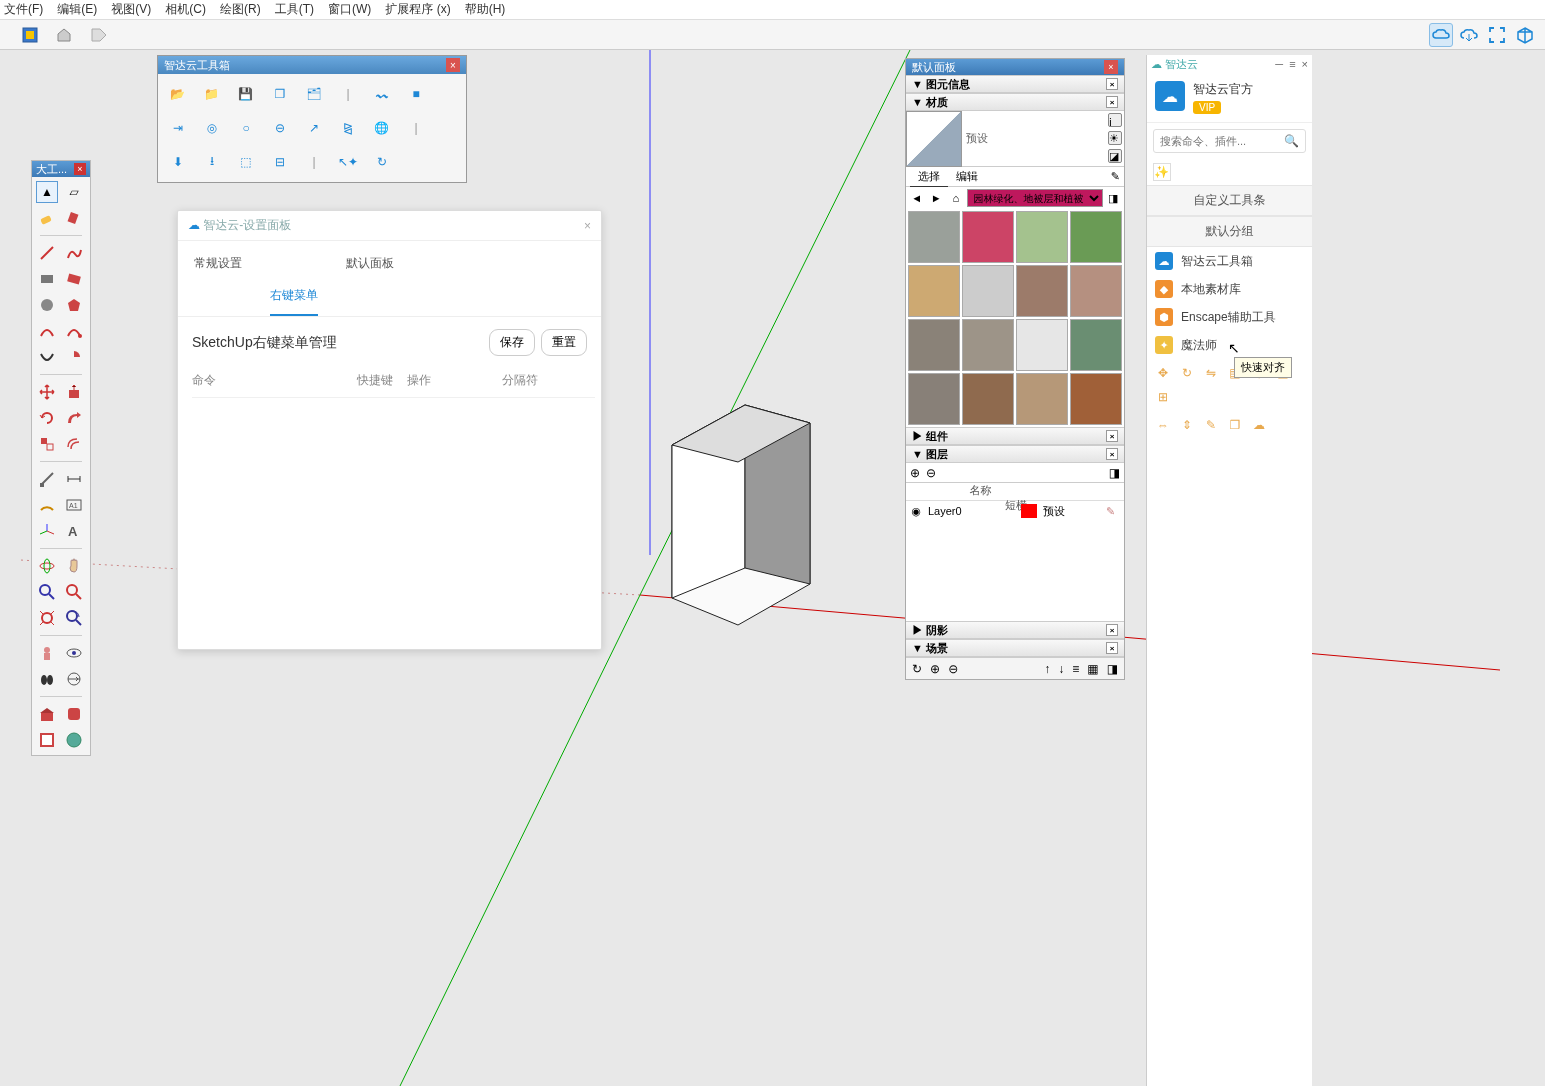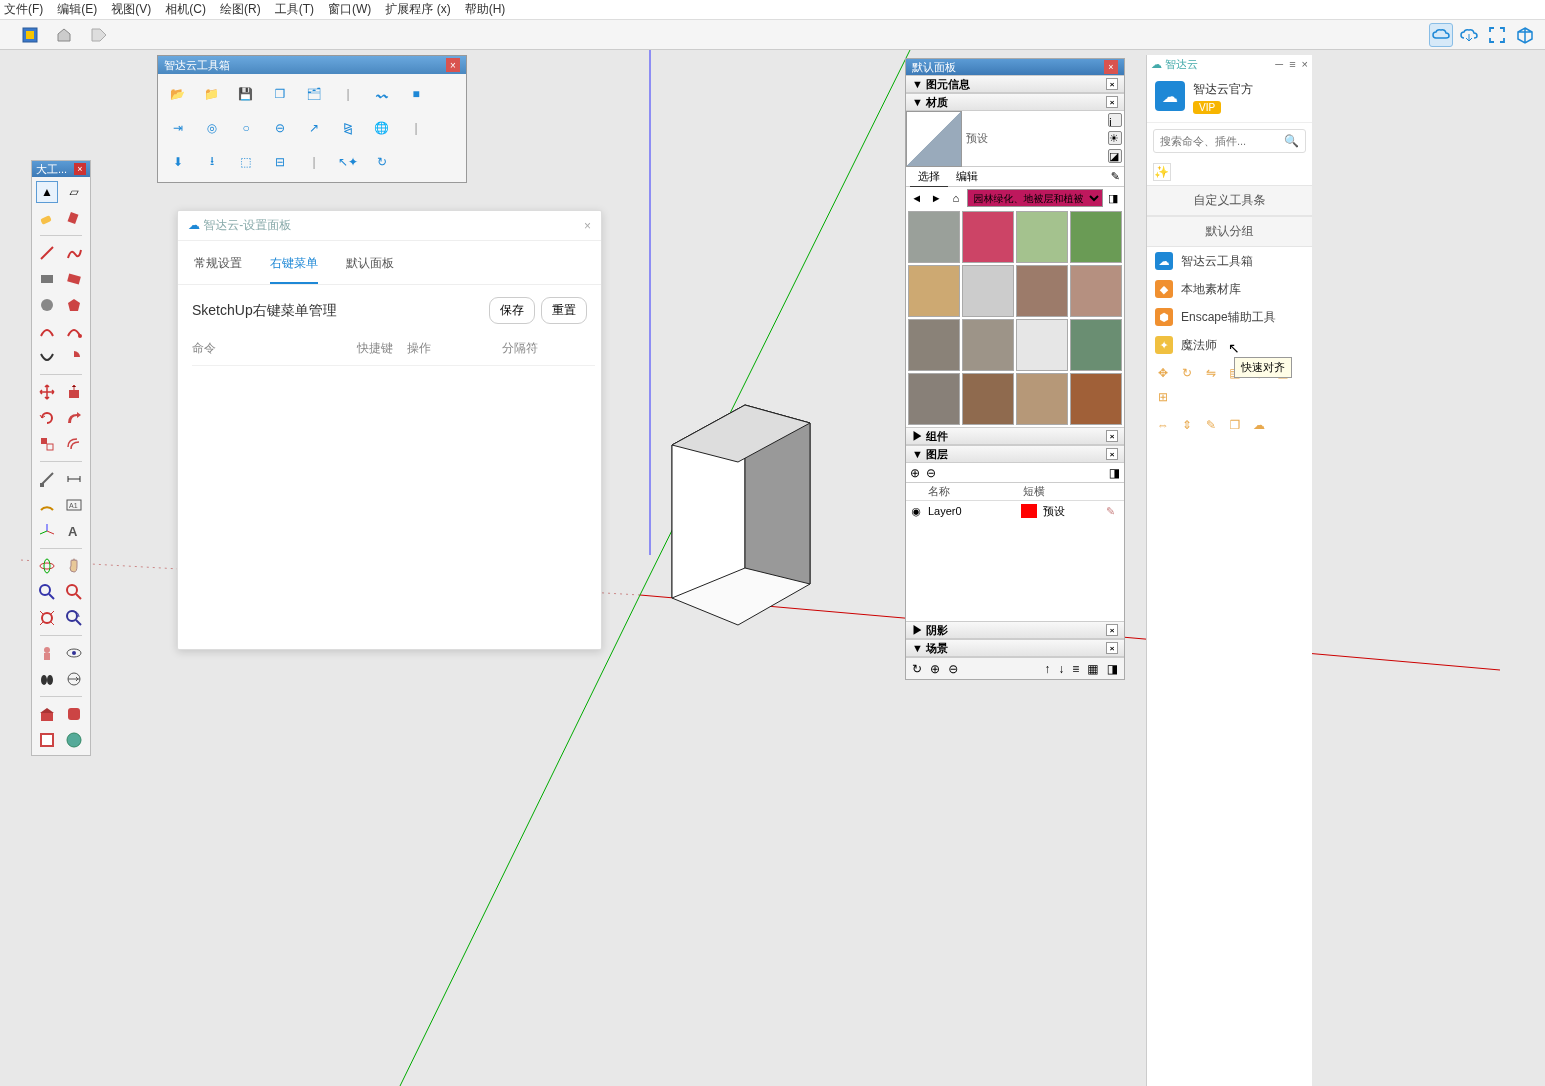--- a/index.html
+++ b/index.html
@@ -26,21 +26,21 @@
 .ft-title { height: 18px; background: linear-gradient(#6aa8de,#4a88c0); color: #fff; font-size: 11px; padding: 0 6px; display: flex; align-items: center; justify-content: space-between; }
 .ft-title .x { width: 14px; height: 14px; background: #d9534f; color: #fff; font-size: 10px; display: flex; align-items: center; justify-content: center; cursor: pointer; }
 .ft-body { display: flex; flex-wrap: wrap; gap: 6px; padding: 6px; }
 .ft-ic { width: 28px; height: 28px; display: flex; align-items: center; justify-content: center; color: #1e88d6; }
 
 .settings-panel { position: absolute; left: 177px; top: 210px; width: 425px; height: 440px; background: #fff; border: 1px solid #dcdcdc; border-radius: 2px; box-shadow: 0 2px 8px rgba(0,0,0,0.15); z-index: 10; }
 .sp-head { height: 30px; display: flex; align-items: center; padding: 0 10px; justify-content: space-between; border-bottom: 1px solid #eee; color: #8aa; font-size: 12px; }
 .sp-head .close { color: #aaa; cursor: pointer; }
 .sp-tabs { display: flex; gap: 28px; padding: 8px 16px 0; border-bottom: 1px solid #eee; }
 .sp-tab { padding: 6px 0 10px; color: #555; cursor: pointer; }
-.sp-tab.active { color: #1e88d6; border-bottom: 2px solid #1e88d6; }
+.sp-tab.active { color: #1e88d6; border-bottom: 2px solid #1e88d6; margin-top: 32px; }
 .sp-sub { display: flex; align-items: center; justify-content: space-between; padding: 12px 14px; }
 .sp-sub-title { font-size: 14px; color: #333; font-weight: 500; }
 .sp-btns { display: flex; gap: 6px; }
 .sp-btn { border: 1px solid #ccc; background: #fff; padding: 4px 10px; border-radius: 9px; font-size: 12px; cursor: pointer; }
 .sp-cols { display: flex; padding: 4px 14px; color: #888; font-size: 12px; gap: 0; }
 .sp-cols div:nth-child(1){ width: 165px; }
 .sp-cols div:nth-child(2){ width: 50px; }
 .sp-cols div:nth-child(3){ width: 95px; }
 .sp-cols div:nth-child(4){ width: 60px; }
 .sp-list { flex: 1; overflow-y: auto; border-top: 1px solid #f0f0f0; margin: 4px 6px 10px 14px; height: 300px; }
@@ -63,21 +63,21 @@
 .mat-tab { padding: 2px 8px; font-size: 11px; }
 .mat-tab.u { border-bottom: 1px solid #333; }
 .mat-nav { display: flex; align-items: center; gap: 2px; height: 22px; padding: 2px; }
 .mat-nav-ic { width: 18px; height: 18px; display: flex; align-items: center; justify-content: center; border: 1px solid transparent; }
 .mat-sel { flex: 1; border: 1px solid #999; background: #be185d; height: 18px; font-size: 10px; padding: 0 2px; }
 .mat-grid { display: grid; grid-template-columns: repeat(4, 1fr); gap: 2px; padding: 2px; background: #fff; height: 218px; overflow-y: auto; }
 .mat-sw { aspect-ratio: 1/1; border: 1px solid #aaa; }
 
 .layer-body { background: #fff; }
 .layer-tb { height: 20px; display: flex; align-items: center; padding: 0 4px; gap: 4px; border-bottom: 1px solid #ccc; justify-content: space-between; }
-.layer-cols { display: flex; height: 18px; align-items: center; border-bottom: 1px solid #ddd; font-size: 11px; color: #555; }
+.layer-cols { display: flex; height: 18px; align-items: center; border-bottom: 1px solid #ddd; font-size: 11px; color: #555; flex-direction: column; }
 .layer-cols div:nth-child(1){ width: 20px; }
 .layer-cols div:nth-child(2){ width: 95px; padding-left: 2px; }
 .layer-cols div:nth-child(3){ flex:1; padding-left: 2px; }
 .layer-cols div:nth-child(4){ width: 18px; }
 .layer-row { display: flex; height: 20px; align-items: center; font-size: 11px; }
 .layer-row .eye { width: 20px; text-align: center; }
 .layer-row .nm { width: 95px; padding-left: 2px; }
 .layer-row .sw { width: 16px; height: 14px; background: #f00; }
 .layer-row .dash { flex: 1; padding-left: 6px; }
 .layer-row .pencil { width: 18px; color: #c88; }

